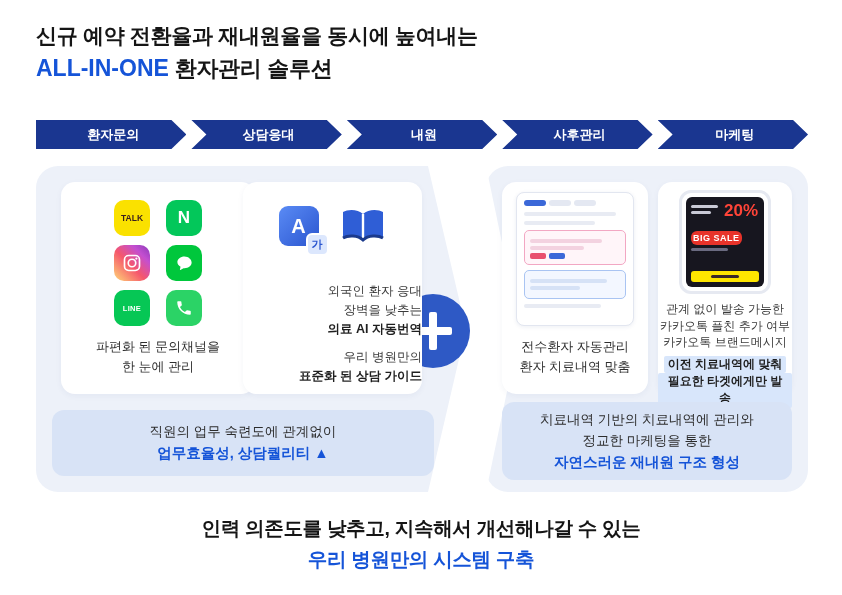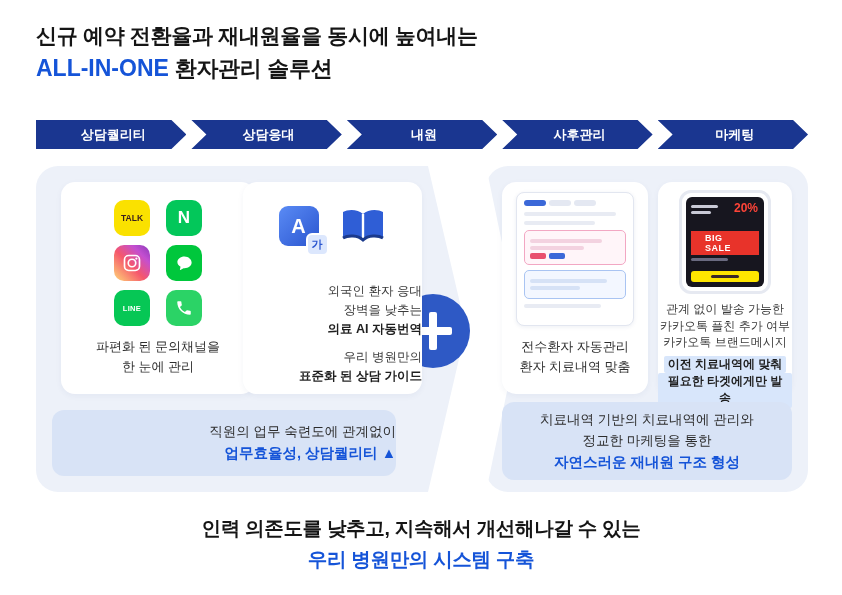--- a/index.html
+++ b/index.html
@@ -66,21 +66,21 @@
   .tile-ga{position:absolute;right:-4px;bottom:-6px;width:23px;height:23px;border-radius:6px;background:#dce7fd;
         border:2px solid #fff;color:#2a55cf;font-weight:800;font-size:11px;display:flex;align-items:center;justify-content:center;}
   .t-lines{margin-top:32px;text-align:right;font-size:12.5px;line-height:1.5;color:#3a3a3a;}
   .t-lines span{display:block;}
   .t-lines .bold{font-weight:700;color:#1f1f1f;}
   .t-gap{height:10px;}
 
   
   .banner{position:absolute;background:var(--banner-bg);border-radius:12px;display:flex;flex-direction:column;
         align-items:center;justify-content:center;gap:3px;text-align:center;}
-  .banner.left-b{left:52px;top:410px;width:344px;height:66px;align-items:flex-end;}
+  .banner.left-b{left:52px;top:410px;width:382px;height:66px;}
   .banner.right-b{left:502px;top:402px;width:290px;height:78px;}
   .banner .b-line{font-size:13.5px;color:#2c2c2c;}
   .banner .b-strong{font-size:14.5px;font-weight:800;color:var(--accent);}
 
   
   .mini-ui{width:118px;height:134px;margin:10px auto 0;border:1px solid #e2e6f0;border-radius:8px;
         background:#fff;padding:7px;box-shadow:0 1px 4px rgba(30,50,120,.08);overflow:hidden;}
   .mui-tabs{display:flex;gap:3px;margin-bottom:6px;}
   .mui-pill{width:22px;height:6px;border-radius:3px;background:#e4e8f2;}
   .mui-pill.p-blue{background:#3b68d8;}
@@ -94,23 +94,23 @@
   .mui-tags{display:flex;gap:3px;margin-top:3px;}
   .mui-tag{width:16px;height:6px;border-radius:2px;}
   .t-red{background:#e8506e;} .t-blue{background:#3b68d8;}
 
   
   .phone{width:92px;height:104px;margin:8px auto 0;border:3px solid #e6e9f1;border-radius:12px;background:#fff;padding:4px;}
   .promo{position:relative;width:100%;height:100%;background:#17161f;border-radius:6px;padding:5px;overflow:hidden;}
   .promo-bar{height:3px;border-radius:2px;background:#6a6a80;margin:3px 0;}
   .promo-bar.light{background:#c9c9d6;}
   .pw40{width:40%;} .pw55{width:55%;} .pw30{width:30%;}
-  .promo-pct{position:absolute;top:4px;right:6px;color:#ff4438;font-weight:800;font-size:12px;}
+  .promo-pct{position:absolute;top:4px;right:6px;color:#ff4438;font-weight:800;font-size:17px;}
   .promo-sale{display:inline-block;margin-top:14px;background:#e8332a;color:#fff;font-weight:800;
-        font-size:9px;letter-spacing:.5px;padding:2px 14px;border-radius:0;}
+        font-size:9px;letter-spacing:.5px;padding:2px 2px;border-radius:6px;}
   .promo-kakao{position:absolute;left:5px;right:5px;bottom:5px;height:11px;background:#fee500;border-radius:3px;}
   .promo-kakao i{display:block;width:28px;height:3px;background:#3a2929;border-radius:2px;margin:4px auto 0;}
 
   .mkt-caption{margin-top:7px;text-align:center;font-size:12px;line-height:1.38;color:#3a3a3a;}
   .mkt-caption span{display:block;}
   .mkt-highlight{margin-top:5px;text-align:center;font-size:12px;line-height:1.45;}
   .mkt-highlight span{display:inline-block;background:var(--highlight);font-weight:700;color:#1f1f1f;padding:0 4px;border-radius:2px;}
 
   
   .footer-1{position:absolute;left:0;right:0;top:515px;text-align:center;font-size:19.5px;font-weight:800;color:#151515;letter-spacing:-.3px;}
@@ -119,21 +119,21 @@
 </head>
 <body>
 
 <div class="page">
 
   <div class="hero-line1">신규 예약 전환율과 재내원율을 동시에 높여내는</div>
   <div class="hero-line2"><span class="accent">ALL-IN-ONE</span><span> 환자관리 솔루션</span></div>
 
   <div class="steps">
     <div class="step first">
-        <span>상담퀄리티</span>
+        <span>환자문의</span>
       </div>
     <div class="step">
         <span>상담응대</span>
       </div>
     <div class="step">
         <span>내원</span>
       </div>
     <div class="step">
         <span>사후관리</span>
       </div>

